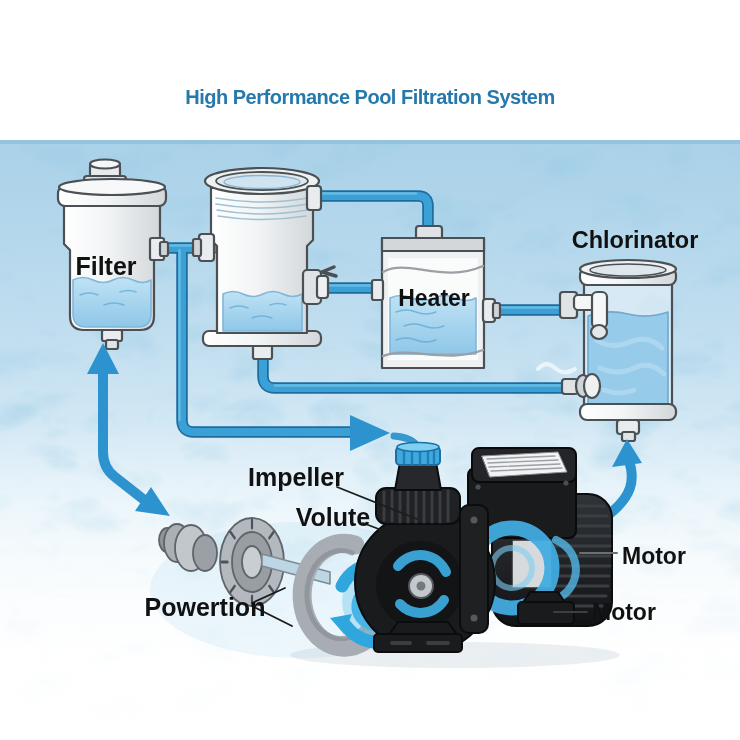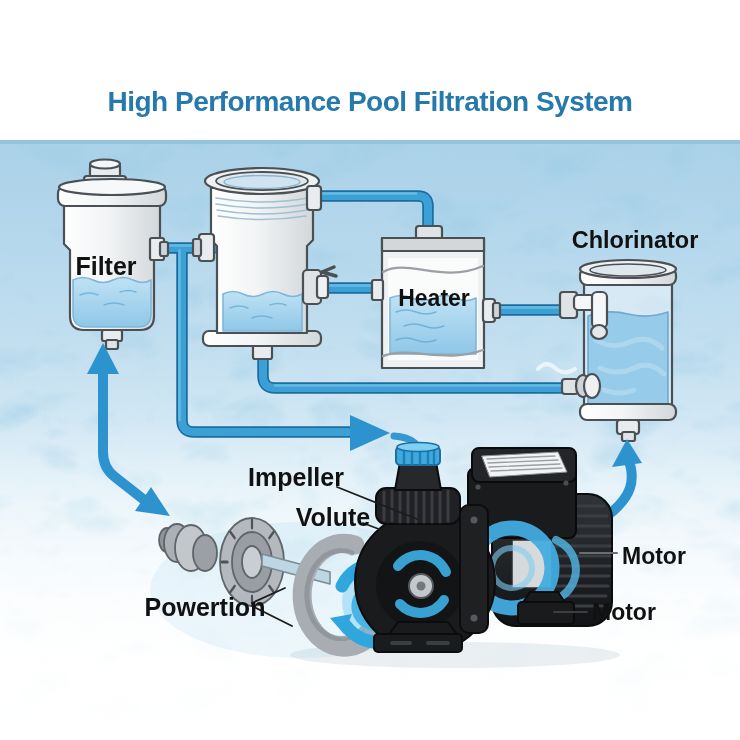--- a/index.html
+++ b/index.html
@@ -1,20 +1,20 @@
 <!DOCTYPE html>
 <html><head>
 <meta charset="utf-8">
 <style>
   html,body{margin:0;padding:0;background:#fff;}
   .stage{position:relative;width:740px;height:740px;overflow:hidden;background:#fff;
          font-family:"Liberation Sans",sans-serif;}
   .title-band{position:absolute;left:0;top:0;width:740px;height:140px;background:#fff;z-index:3;}
   .title{position:absolute;left:0;top:86px;width:740px;text-align:center;
-         font-size:28px;font-weight:bold;letter-spacing:-0.5px;color:#2679ad;}
+         font-size:20px;font-weight:bold;letter-spacing:-0.5px;color:#2679ad;}
   .bg{position:absolute;left:0;top:140px;z-index:1;}
   .diagram{position:absolute;left:0;top:0;z-index:4;}
 </style>
 </head>
 <body>
 
 <div class="stage">
 
   <svg class="bg" width="740" height="600">
     <defs>

